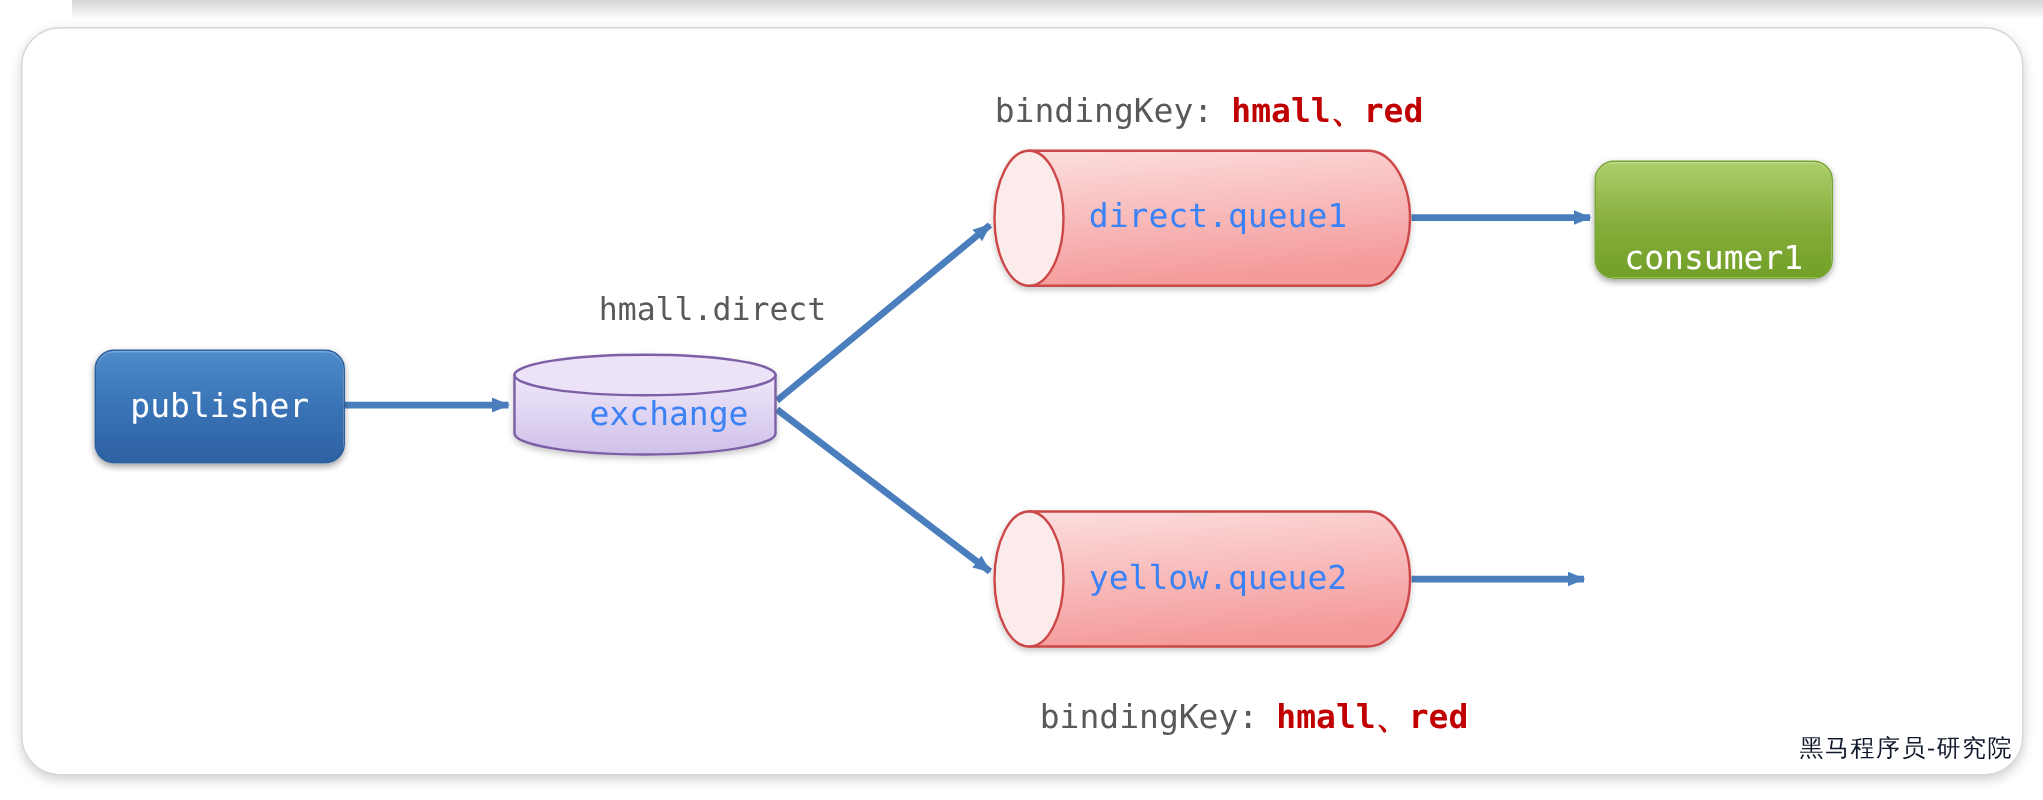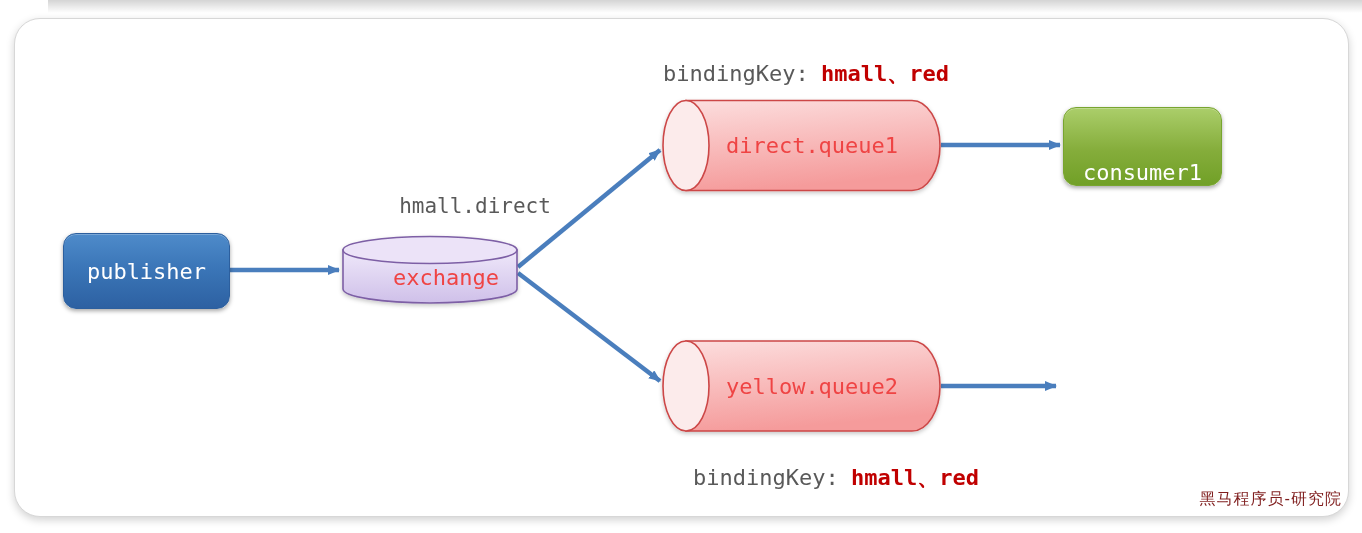--- a/index.html
+++ b/index.html
@@ -29,25 +29,25 @@
     border:1px solid #2c5f9e;
   }
   .consumer{
     background:linear-gradient(180deg,#abce6a 0%,#85ad3b 55%,#71a027 100%);
     border:1px solid #78a52f;
   }
   .consumer1{left:1063px;top:107px;width:157px;height:77px;align-items:flex-end;}
   .consumer2{left:1060px;top:348px;width:158px;height:76px;}
   .lbl{position:absolute;transform:translate(-50%,-50%);white-space:nowrap;}
   .title-gray{color:#595959;font-size:21px;}
-  .cyl-label{color:#ef4444;font-size:22px;}
+  .cyl-label{color:#3b82f6;font-size:22px;}
   .bind{font-size:22px;color:#595959;}
   .bind .keys{color:#c00000;font-weight:bold;margin-left:0.55em;}
   .watermark{
-    position:absolute;right:20px;top:489px;color:#7f1d1d;font-size:16px;
+    position:absolute;right:20px;top:489px;color:#0f172a;font-size:16px;
     letter-spacing:1px;font-family:"DejaVu Serif","Liberation Serif",serif;
   }
 </style>
 </head>
 <body>
 
 <div class="stage">
   <div class="top-shade"></div>
   <div class="card"></div>
 

